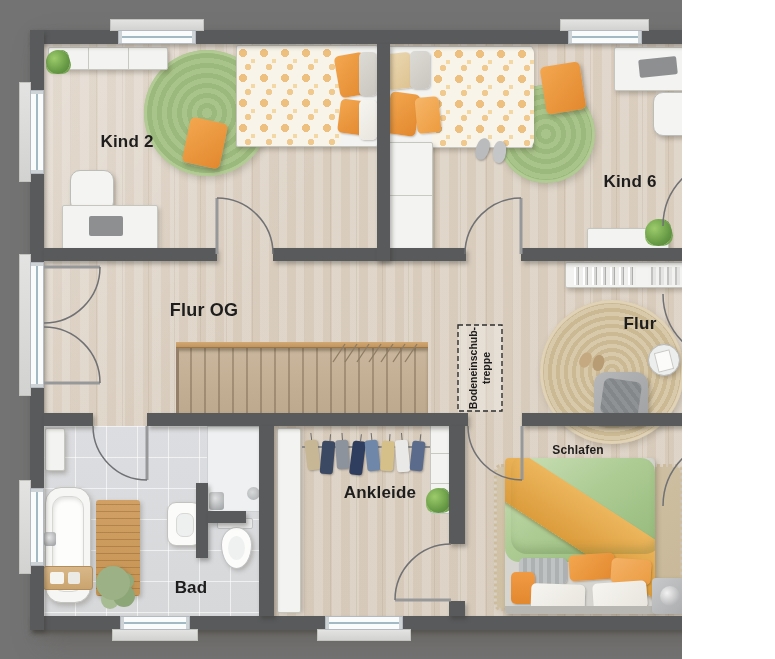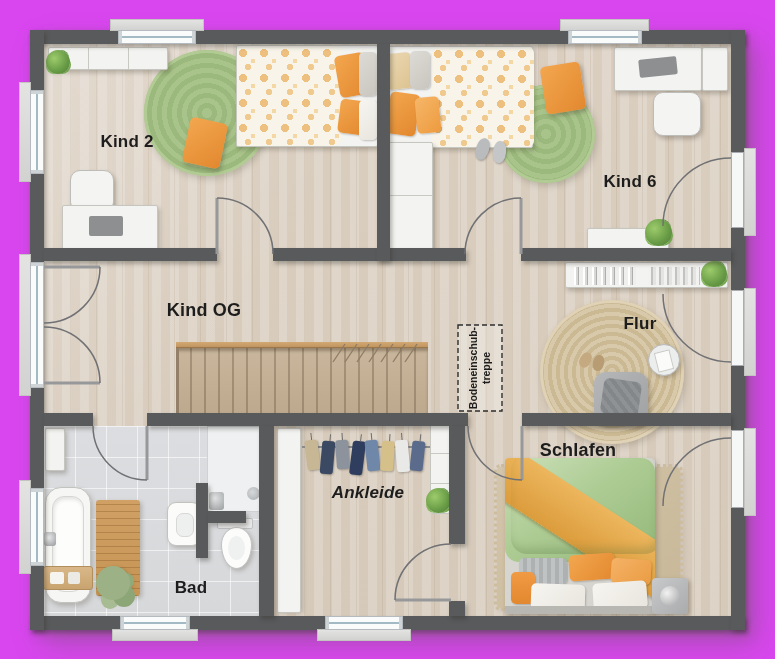--- a/index.html
+++ b/index.html
@@ -1,16 +1,16 @@
 <!DOCTYPE html>
 <html><head>
 <meta charset="utf-8">
 <style>
   html,body{margin:0;padding:0;background:#ffffff;}
-  .stage{position:relative;width:775px;height:659px;background:#d946ef;overflow:hidden;
+  .stage{position:relative;width:682px;height:659px;background:#737373;overflow:hidden;
          font-family:"Liberation Sans",sans-serif;}
   .abs{position:absolute;}
   
   .outer-shadow{position:absolute;left:30px;top:30px;width:715px;height:600px;
     box-shadow:12px 14px 26px rgba(95,90,82,.35), 4px 5px 10px rgba(95,90,82,.25);}
   
   .floor-wood{position:absolute;background:
       linear-gradient(118deg, rgba(255,255,255,.25) 0%, rgba(255,255,255,0) 35%),
       repeating-linear-gradient(90deg, rgba(125,95,60,.10) 0 1px, rgba(0,0,0,0) 1px 26px),
       repeating-linear-gradient(90deg, rgba(255,255,255,.10) 0 9px, rgba(185,160,130,.10) 9px 18px),
@@ -258,23 +258,23 @@
         <line x1="369" y1="362" x2="381" y2="344"></line>
       <line x1="381" y1="362" x2="393" y2="344"></line>
         <line x1="393" y1="362" x2="405" y2="344"></line>
       <line x1="405" y1="362" x2="417" y2="344"></line>
     </g>
     <rect x="458" y="325" width="44" height="86" fill="rgba(250,248,244,0.30)" stroke="#2e2e2e" stroke-width="1.4" stroke-dasharray="5,3"></rect>
   </svg>
 
   <div class="label" style="left:127px;top:142px;">Kind 2</div>
   <div class="label" style="left:630px;top:182px;">Kind 6</div>
-  <div class="label" style="left:204px;top:310px;font-size:18px;">Kind OG</div>
+  <div class="label" style="left:204px;top:310px;font-size:18px;">Flur OG</div>
   <div class="label" style="left:640px;top:324px;">Flur</div>
-  <div class="label" style="left:578px;top:450px;font-size:18px;">Schlafen</div>
-  <div class="label" style="left:368px;top:493px;font-style:italic;">Ankleide</div>
+  <div class="label" style="left:578px;top:450px;font-size:12px;">Schlafen</div>
+  <div class="label" style="left:380px;top:493px;">Ankleide</div>
   <div class="label" style="left:191px;top:588px;">Bad</div>
   <div class="stair-note" style="left:480px;top:368px;">
     <span style="display:block;">Bodeneinschub-</span>
     <span style="display:block;">treppe</span>
   </div>
 
 </div>
 
 </body></html>

